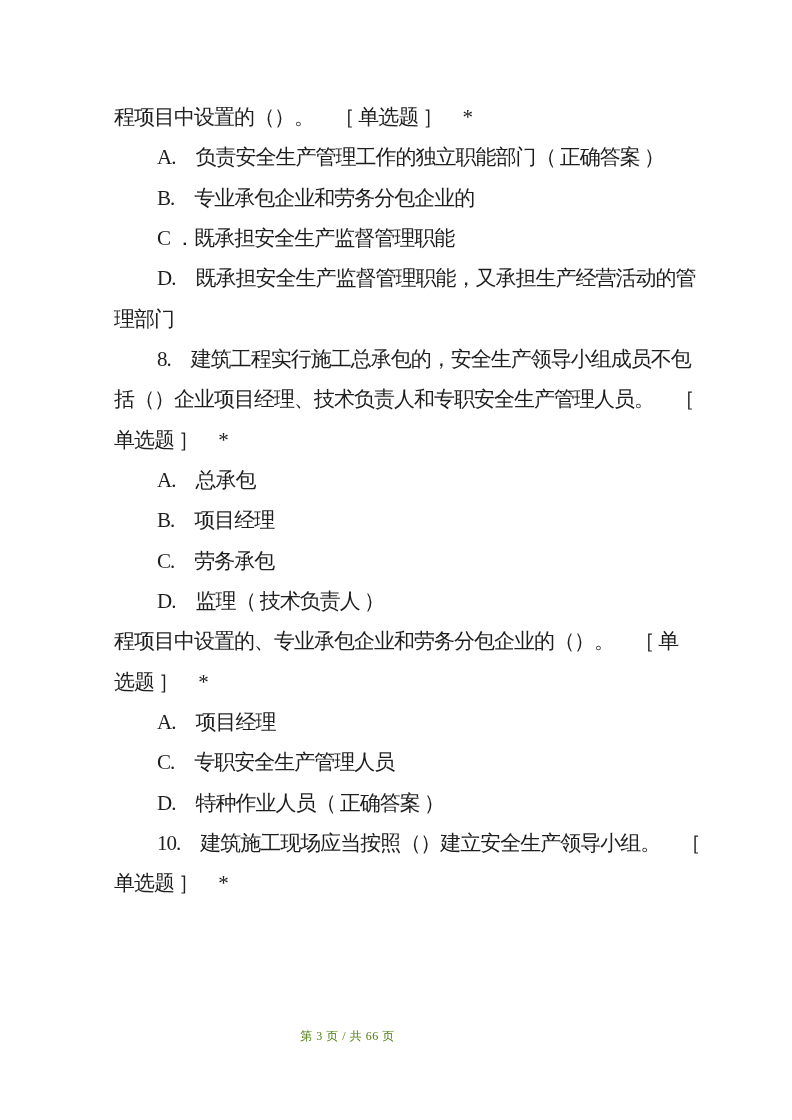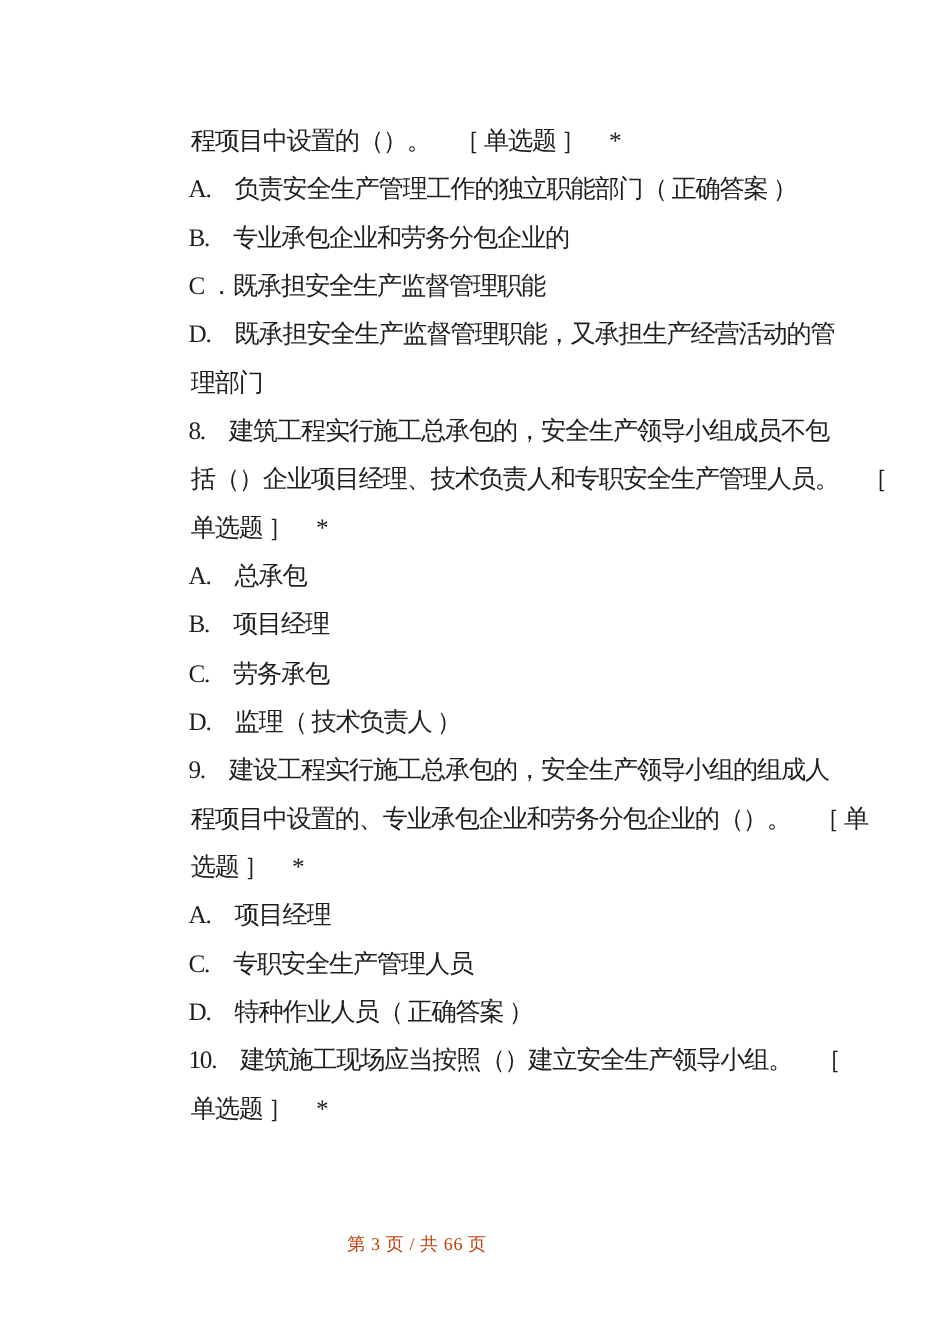--- a/index.html
+++ b/index.html
@@ -26,52 +26,50 @@
   }
   .line {
     white-space: pre;
     height: 40.33px;
   }
   .ind {
     text-indent: 43px;
   }
   .cont {
     text-indent: 0;
-    margin-left: 45px;
   }
   .footer {
     position: absolute;
     top: 1028px;
     left: 0;
     width: 695px;
     text-align: center;
-    font-size: 15px;
+    font-size: 12px;
     letter-spacing: 0.5px;
-    color: #c2410c;
+    color: #4d7c0f;
     white-space: pre;
   }
 </style>
 </head>
 <body>
 
 <div class="doc">
   <div class="line cont">程项目中设置的（）。　［ 单选题 ］　*</div>
   <div class="line ind">A.　负责安全生产管理工作的独立职能部门（ 正确答案 ）</div>
   <div class="line ind">B.　专业承包企业和劳务分包企业的</div>
   <div class="line ind">C ．既承担安全生产监督管理职能</div>
   <div class="line ind">D.　既承担安全生产监督管理职能，又承担生产经营活动的管</div>
   <div class="line cont">理部门</div>
   <div class="line ind">8.　建筑工程实行施工总承包的，安全生产领导小组成员不包</div>
   <div class="line cont">括（）企业项目经理、技术负责人和专职安全生产管理人员。　［</div>
   <div class="line cont">单选题 ］　*</div>
   <div class="line ind">A.　总承包</div>
   <div class="line ind">B.　项目经理</div>
   <div class="line ind">C.　劳务承包</div>
   <div class="line ind">D.　监理（ 技术负责人 ）</div>
-  <div class="line ind">9.　建设工程实行施工总承包的，安全生产领导小组的组成人</div>
   <div class="line cont">程项目中设置的、专业承包企业和劳务分包企业的（）。　［ 单</div>
   <div class="line cont">选题 ］　*</div>
   <div class="line ind">A.　项目经理</div>
   <div class="line ind">C.　专职安全生产管理人员</div>
   <div class="line ind">D.　特种作业人员（ 正确答案 ）</div>
   <div class="line ind">10.　建筑施工现场应当按照（）建立安全生产领导小组。　［</div>
   <div class="line cont">单选题 ］　*</div>
 </div>
 
 <div class="footer">第 3 页 / 共 66 页</div>

